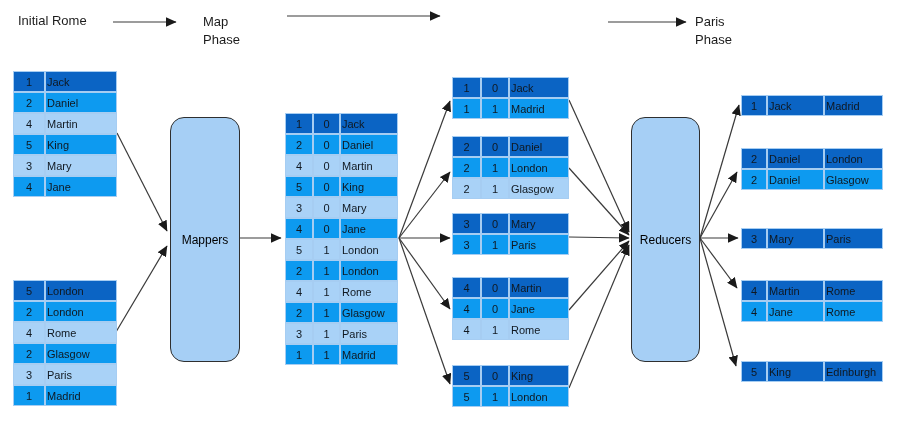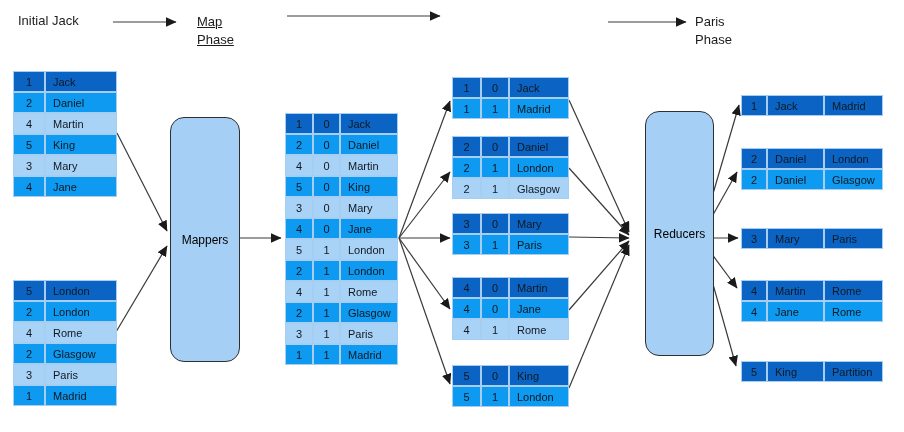--- a/index.html
+++ b/index.html
@@ -12,32 +12,32 @@
         font-size:12px;color:#000000;}
   .tbl{position:absolute;display:grid;gap:2px;}
   .tbl-input{grid-template-columns:30px 70px;grid-auto-rows:19px;}
   .tbl-map{grid-template-columns:26px 25px:56px;}
   .tbl-map{grid-template-columns:26px 25px 56px;grid-auto-rows:19px;}
   .tbl-shuf{grid-template-columns:27px 26px 58px;grid-auto-rows:19px;}
   .tbl-out{grid-template-columns:24px 55px 57px;grid-auto-rows:19px;}
   .cell{font-size:11px;color:#101820;display:flex;align-items:center;overflow:hidden;
         white-space:nowrap;box-shadow:0 0 0 1px var(--c-cell_border);}
   .cell.num{justify-content:center;}
-  .cell.name{padding-left:7px;}
+  .cell.name{padding-left:1px;}
   .sh-dark{background:var(--c-dark);}
   .sh-medium{background:var(--c-medium);}
   .sh-light{background:var(--c-light);}
 </style>
 </head>
 <body>
 
 <div id="canvas">
 
-  <div class="hdr" style="left:18px;top:12px;">Initial Jack</div>
-  <div class="hdr" style="left:197px;top:13px;text-decoration:underline;">Map
+  <div class="hdr" style="left:18px;top:12px;">Initial Rome</div>
+  <div class="hdr" style="left:203px;top:13px;">Map
 Phase</div>
   <div class="hdr" style="left:695px;top:13px;">Paris
 Phase</div>
 
   <svg id="arrows" width="904" height="432">
     <defs>
       <marker id="ah" markerWidth="10" markerHeight="8" refX="8.5" refY="4" orient="auto">
         <path d="M0,0 L9,4 L0,8 Z" fill="#1a1a1a"></path>
       </marker>
     </defs>
@@ -66,21 +66,21 @@
       <line x1="700" y1="238" x2="737" y2="172" marker-end="url(#ah)"></line>
       <line x1="700" y1="238" x2="738" y2="238" marker-end="url(#ah)"></line>
       <line x1="700" y1="238" x2="737" y2="288" marker-end="url(#ah)"></line>
       <line x1="700" y1="238" x2="736" y2="366" marker-end="url(#ah)"></line>
     </g>
   </svg>
 
   <div class="node" style="left:170px;top:117px;width:68px;height:243px;">
     <span>Mappers</span>
   </div>
-  <div class="node" style="left:631px;top:111px;width:67px;height:243px;margin-left:14px;">
+  <div class="node" style="left:631px;top:117px;width:67px;height:243px;">
     <span>Reducers</span>
   </div>
 
   <div class="tbl tbl-input" style="left:14px;top:72px;">
       <div class="cell num sh-dark">1</div>
       <div class="cell name sh-dark">Jack</div>
       <div class="cell num sh-medium">2</div>
       <div class="cell name sh-medium">Daniel</div>
       <div class="cell num sh-light">4</div>
       <div class="cell name sh-light">Martin</div>
@@ -214,16 +214,16 @@
       <div class="cell num sh-dark">4</div>
       <div class="cell name sh-dark">Martin</div>
       <div class="cell name sh-dark">Rome</div>
       <div class="cell num sh-medium">4</div>
       <div class="cell name sh-medium">Jane</div>
       <div class="cell name sh-medium">Rome</div>
     </div>
   <div class="tbl tbl-out" style="left:742px;top:362px;">
       <div class="cell num sh-dark">5</div>
       <div class="cell name sh-dark">King</div>
-      <div class="cell name sh-dark">Partition</div>
+      <div class="cell name sh-dark">Edinburgh</div>
     </div>
 
 </div>
 
 </body></html>

